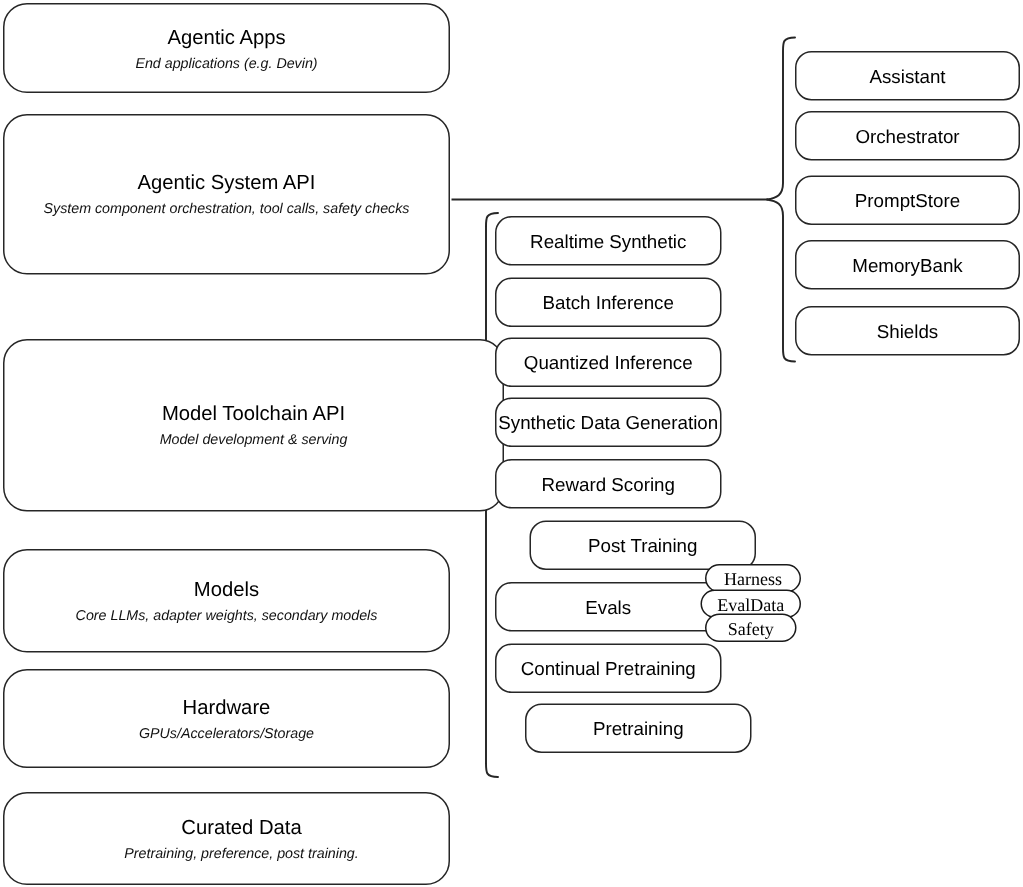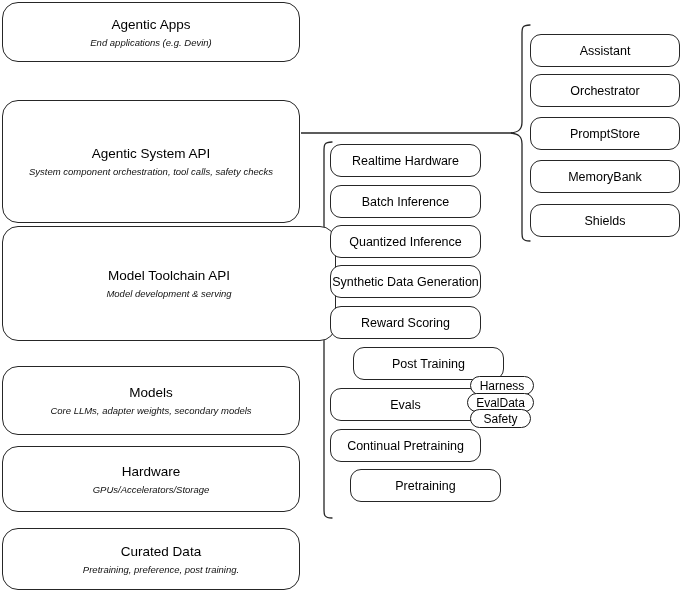--- a/index.html
+++ b/index.html
@@ -64,20 +64,21 @@
   .pill {
     position: absolute;
     box-sizing: border-box;
     border: 1.4px solid #1a1a1a;
     background: #ffffff;
     border-radius: 999px;
     display: flex;
     align-items: center;
     justify-content: center;
     z-index: 6;
+    font-family: Liberation Serif, serif;
   }
   .pill-label {
     font-size: 12px;
     line-height: 14px;
     white-space: nowrap;
   }
   .brace, .connector {
     position: absolute;
     z-index: 2;
   }
@@ -89,21 +90,21 @@
 </head>
 <body>
 
 <div id="canvas">
 
   <div class="node stack-node" style="left:2px; top:2px; width:298px; height:60px;">
     <div class="stack-title">Agentic Apps</div>
     <div class="stack-sub">End applications (e.g. Devin)</div>
   </div>
 
-  <div class="node stack-node" style="left:2px; top:100px; width:298px; height:123px;">
+  <div class="node stack-node" style="left:2px; top:76px; width:298px; height:107px;">
     <div class="stack-title">Agentic System API</div>
     <div class="stack-sub">System component orchestration, tool calls, safety checks</div>
   </div>
 
   <div class="node stack-node" style="left:2px; top:226px; width:334px; height:115px;">
     <div class="stack-title">Model Toolchain API</div>
     <div class="stack-sub">Model development &amp; serving</div>
   </div>
 
   <div class="node stack-node" style="left:2px; top:366px; width:298px; height:69px;">
@@ -151,21 +152,21 @@
   </div>
 
   <div class="brace" style="left:310px; top:139px; width:26px; height:382px;">
     <svg width="26" height="382" viewBox="0 0 26 382">
       <path d="M 22 3 C 14 3 14 6 14 12 L 14 180 C 14 188 10 190 3 191
                C 10 192 14 194 14 202 L 14 370 C 14 376 14 379 22 379" stroke="#262626" stroke-width="1.3" fill="none" stroke-linecap="round"></path>
     </svg>
   </div>
 
   <div class="node cap-node" style="left:330px; top:144px; width:151px;">
-    <div class="cap-label">Realtime Hardware</div>
+    <div class="cap-label">Realtime Synthetic</div>
   </div>
   <div class="node cap-node" style="left:330px; top:185px; width:151px;">
     <div class="cap-label">Batch Inference</div>
   </div>
   <div class="node cap-node" style="left:330px; top:225px; width:151px;">
     <div class="cap-label">Quantized Inference</div>
   </div>
   <div class="node cap-node" style="left:330px; top:265px; width:151px;">
     <div class="cap-label">Synthetic Data Generation</div>
   </div>

